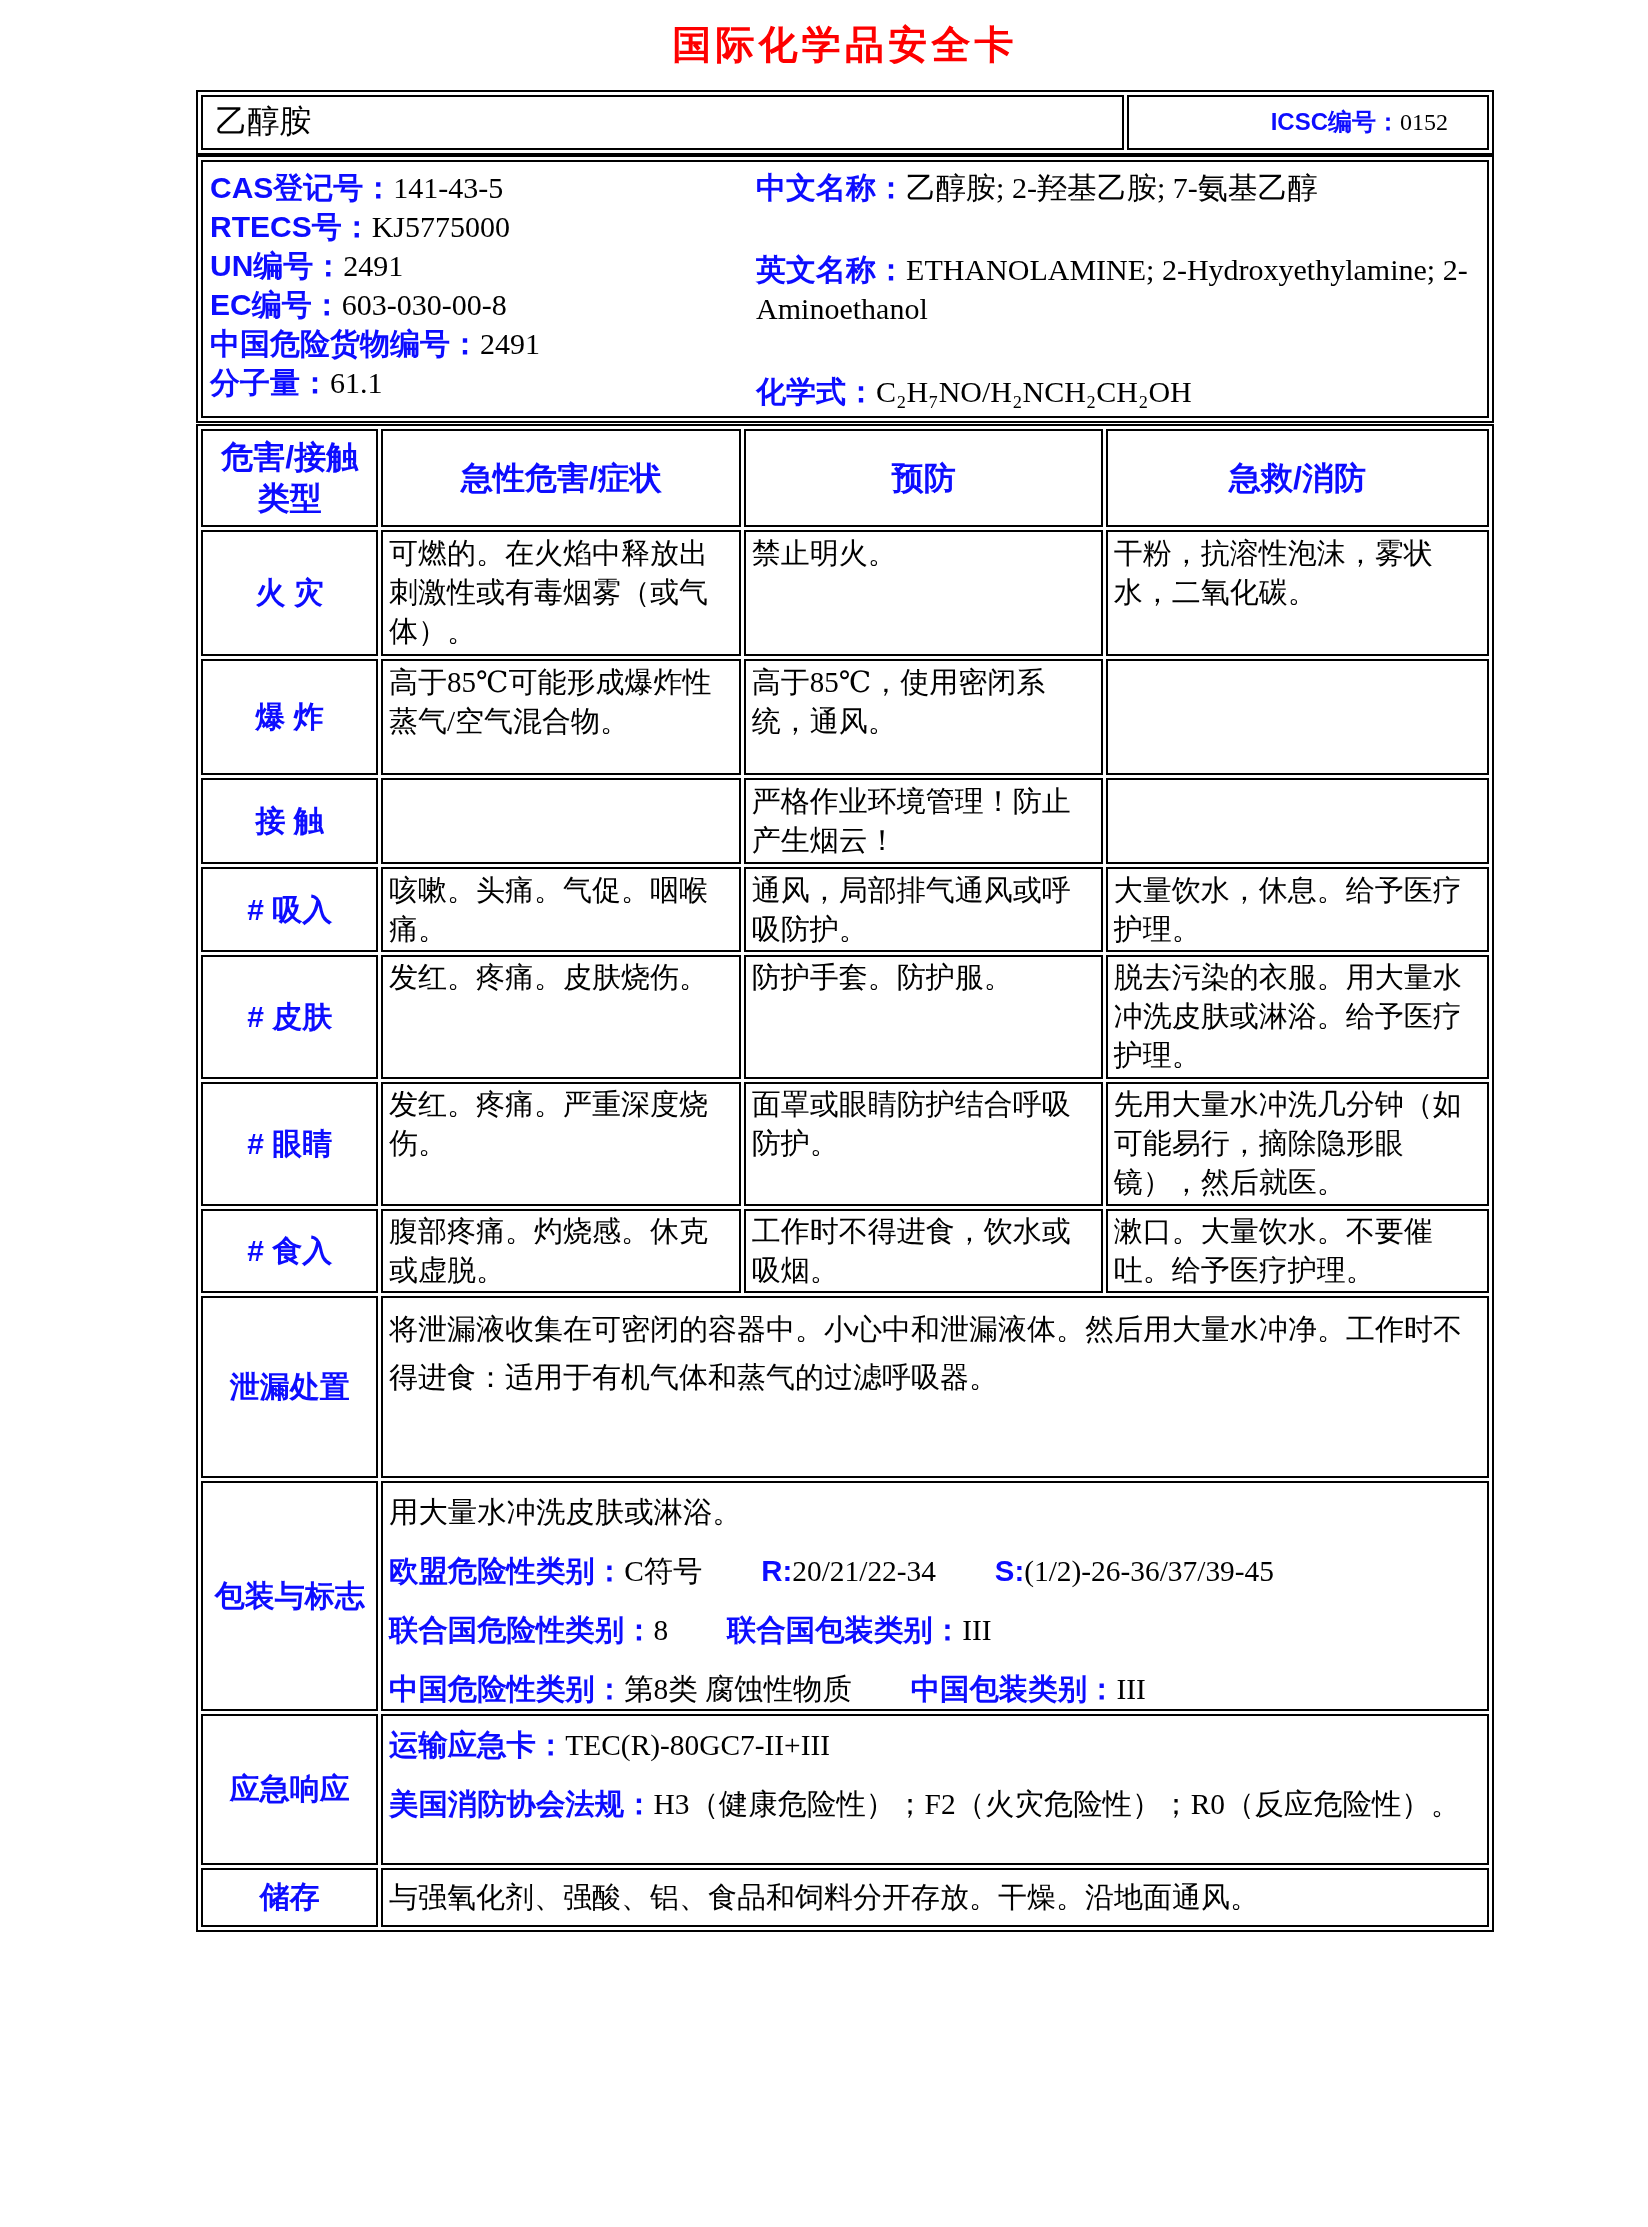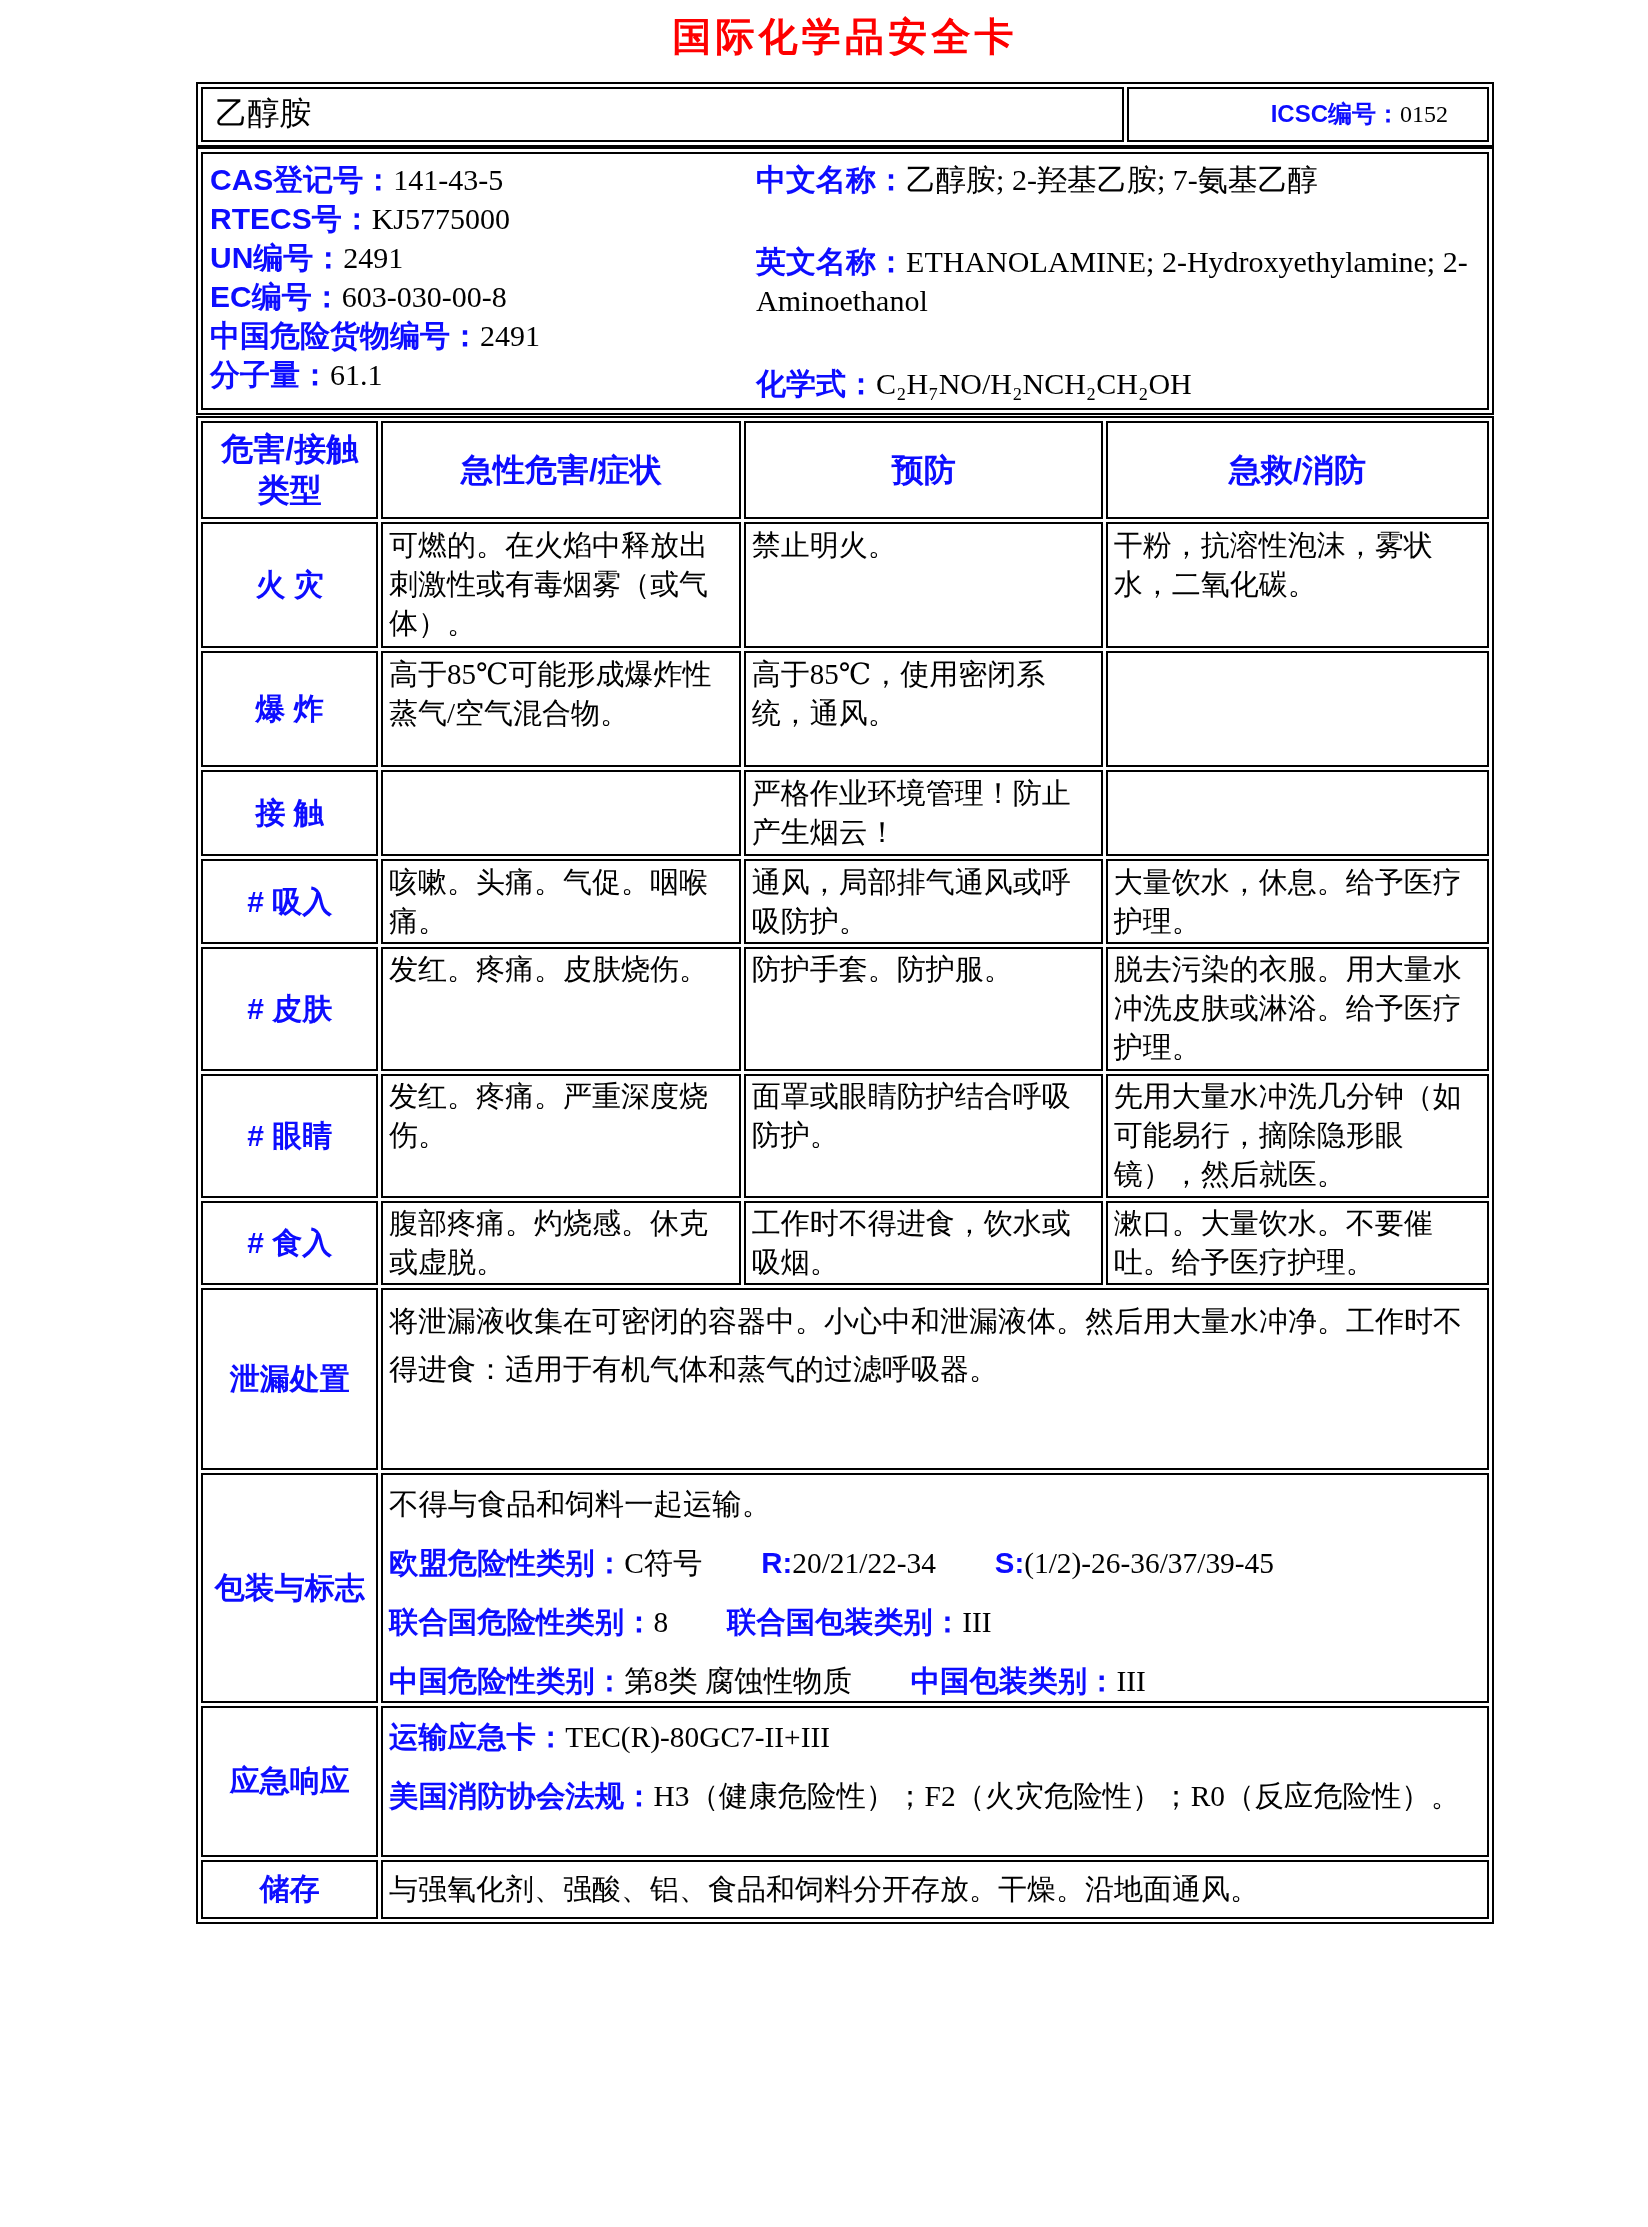--- a/index.html
+++ b/index.html
@@ -2,21 +2,21 @@
 <html style="font-size:11.2px"><head>
 <meta charset="utf-8">
 <style>
   html,body{margin:0;padding:0;background:#ffffff;}
   body{
     width:1648px;height:2227px;position:relative;
     font-family:"Liberation Serif","DejaVu Serif",serif;
     color:#000;
     -webkit-font-smoothing:antialiased;
   }
-  .sheet{width:1298px;margin-left:196px;}
+  .sheet{width:1298px;margin-left:196px;margin-top:8px;}
   .title{
     text-align:center;color:#fe0000;
     font-family:"Liberation Serif","DejaVu Serif",serif;
     font-weight:bold;font-size:39px;letter-spacing:4.2px;
     padding-top:9.8px;margin:0 0 18px 0;
   }
   table.tbl{
     border-collapse:separate;border-spacing:3.5px;
     border:2.1px solid #000;background:#fff;
     width:1298px;table-layout:fixed;margin-bottom:0.7px;
@@ -151,21 +151,21 @@
       <td class="content">工作时不得进食，饮水或吸烟。</td>
       <td class="content">漱口。大量饮水。不要催吐。给予医疗护理。</td>
     </tr>
     <tr style="height:182px">
       <td class="rowlab">泄漏处置</td>
       <td class="content spilltxt" colspan="3">将泄漏液收集在可密闭的容器中。小心中和泄漏液体。然后用大量水冲净。工作时不得进食：适用于有机气体和蒸气的过滤呼吸器。</td>
     </tr>
     <tr style="height:219px">
       <td class="rowlab">包装与标志</td>
       <td class="content rich" colspan="3">
-            <div class="rline"><span class="seg-k">不得与食品和饲料一起运输。</span></div>
+            <div class="rline"><span class="seg-k">用大量水冲洗皮肤或淋浴。</span></div>
             <div class="rline"><span class="seg-b">欧盟危险性类别：</span><span class="seg-k">C符号　　</span><span class="seg-b">R:</span><span class="seg-k">20/21/22-34　　</span><span class="seg-b">S:</span><span class="seg-k">(1/2)-26-36/37/39-45</span></div>
             <div class="rline"><span class="seg-b">联合国危险性类别：</span><span class="seg-k">8　　</span><span class="seg-b">联合国包装类别：</span><span class="seg-k">III</span></div>
             <div class="rline"><span class="seg-b">中国危险性类别：</span><span class="seg-k">第8类 腐蚀性物质　　</span><span class="seg-b">中国包装类别：</span><span class="seg-k">III</span></div>
           </td>
     </tr>
     <tr style="height:151px">
       <td class="rowlab">应急响应</td>
       <td class="content rich" colspan="3">
             <div class="rline"><span class="seg-b">运输应急卡：</span><span class="seg-k">TEC(R)-80GC7-II+III</span></div>
             <div class="rline"><span class="seg-b">美国消防协会法规：</span><span class="seg-k">H3（健康危险性）；F2（火灾危险性）；R0（反应危险性）。</span></div>

